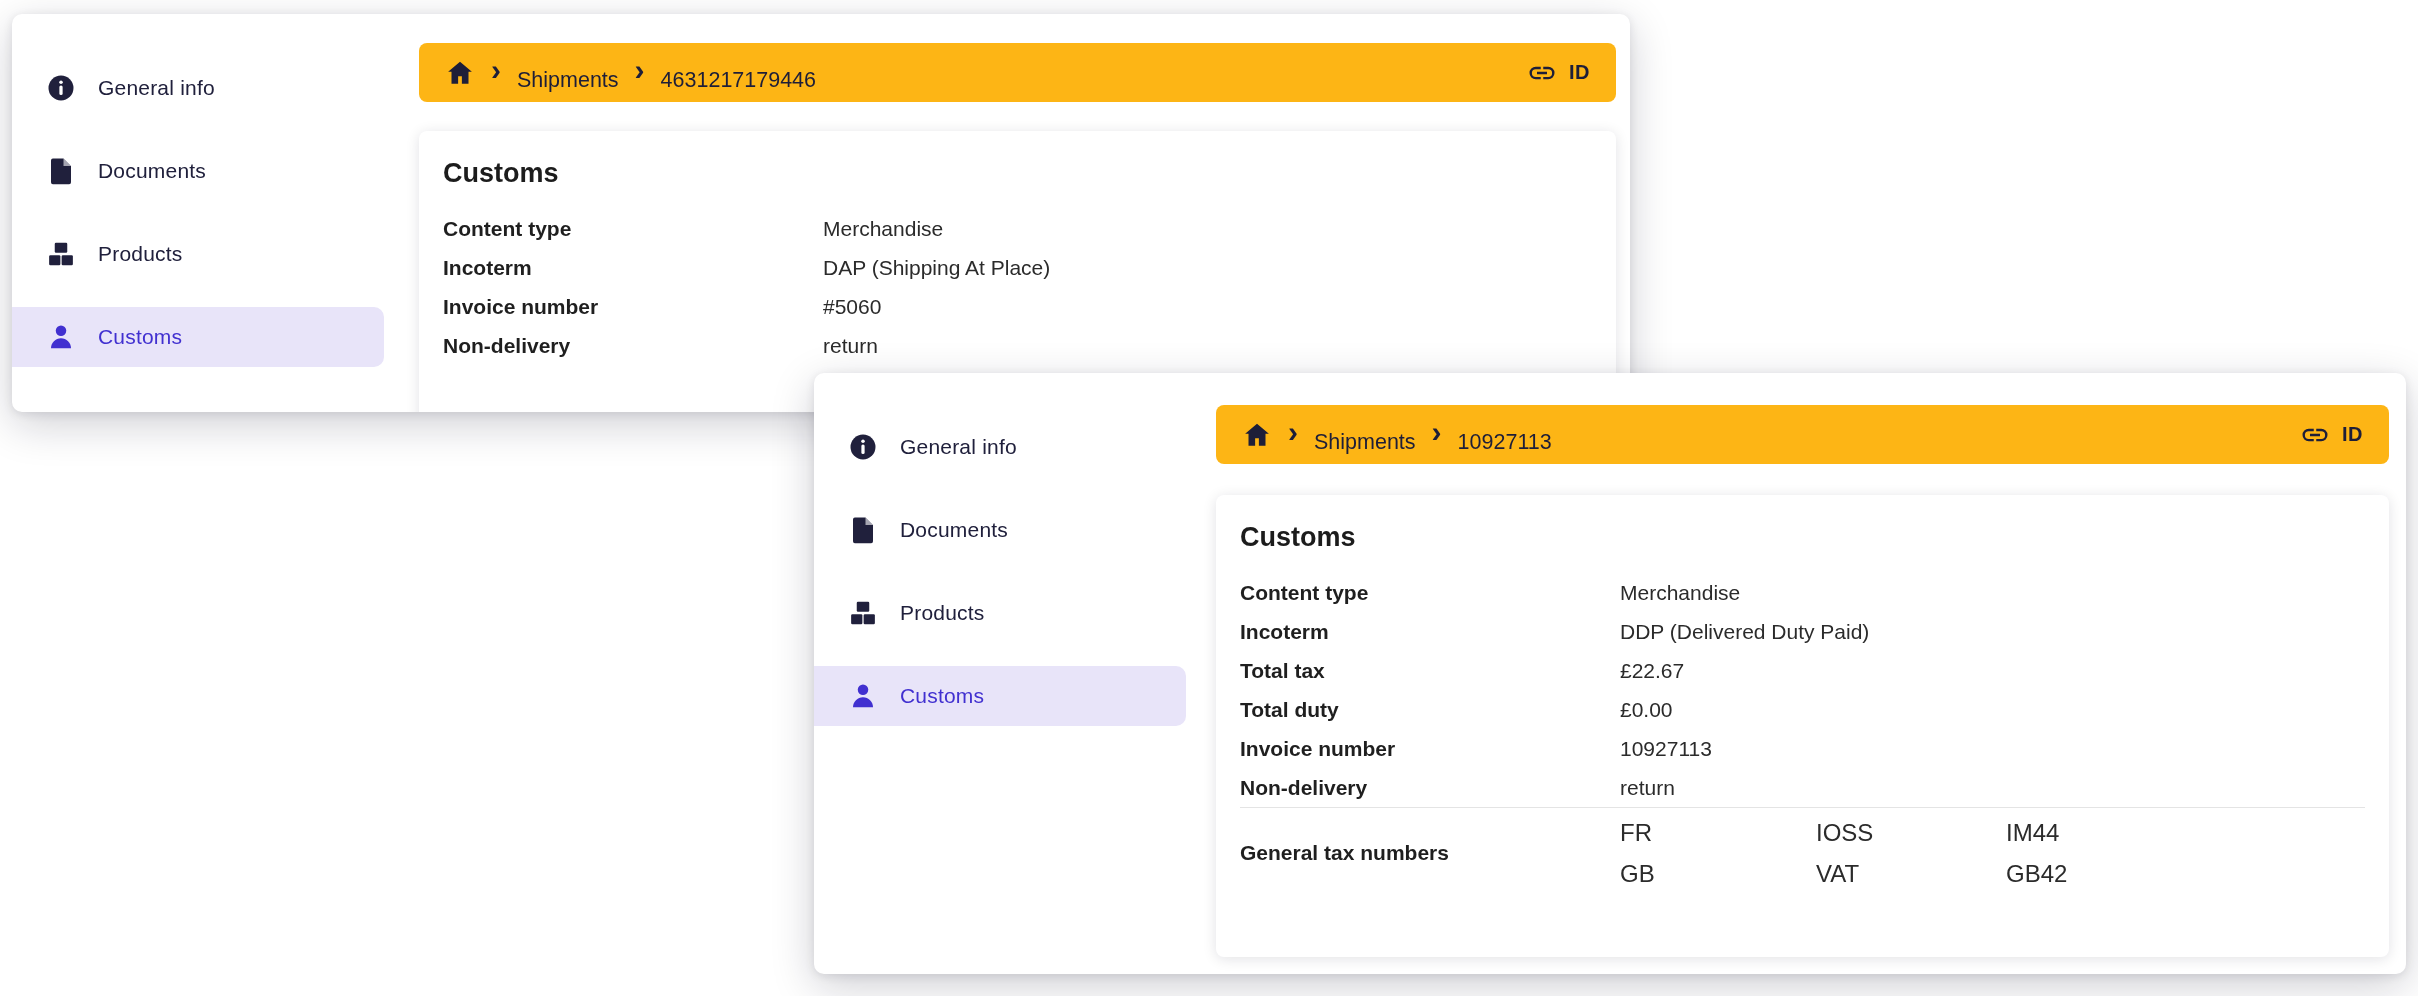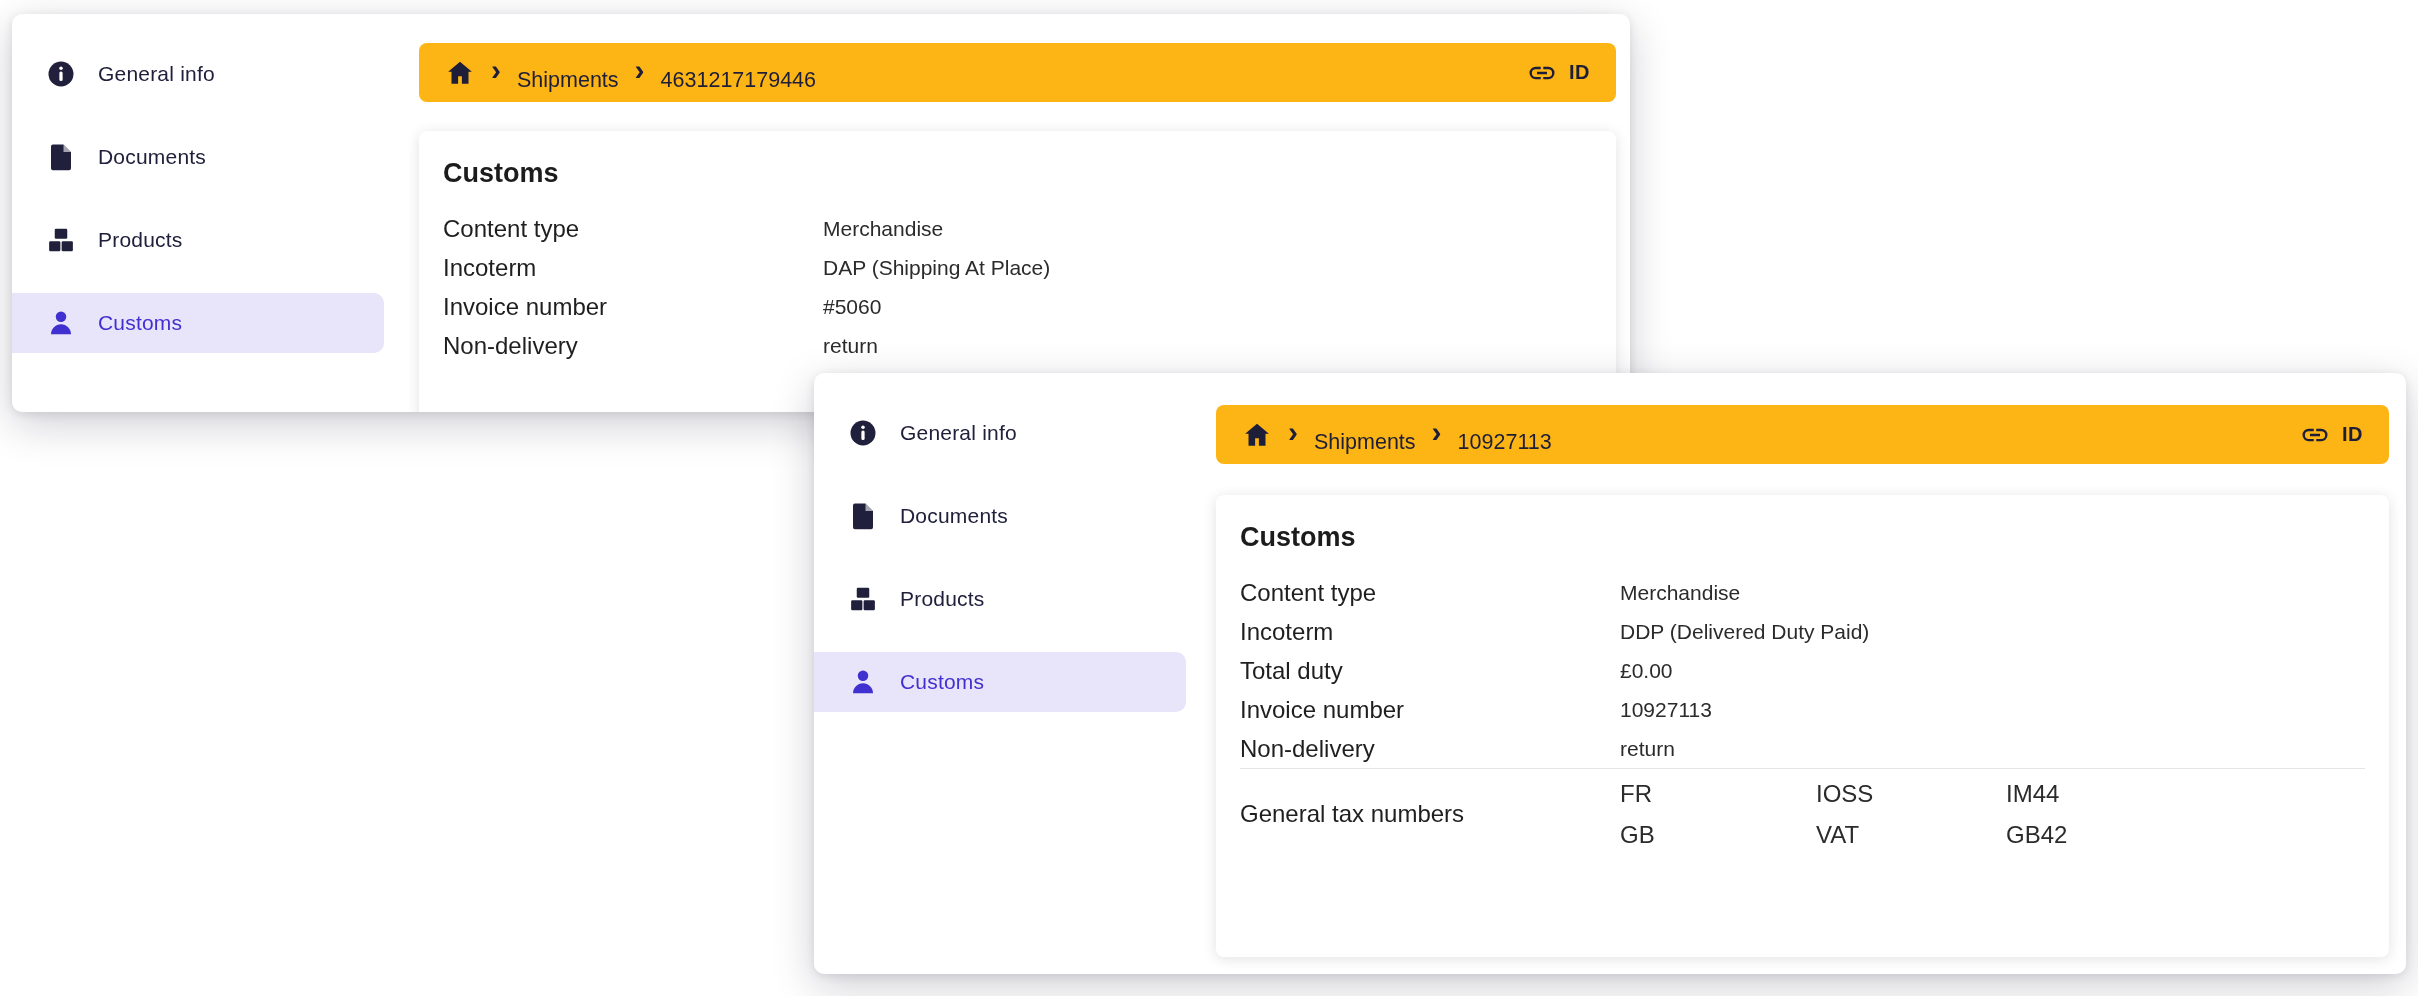--- a/index.html
+++ b/index.html
@@ -6,21 +6,21 @@
   html, body { width: 2418px; height: 996px; background: #ffffff; font-family: "Liberation Sans", sans-serif; color: #1f1f1f; }
   .stage { position: relative; width: 2418px; height: 996px; overflow: hidden; background: #ffffff; }
 
   .window { position: absolute; background: #ffffff; border-radius: 10px;
             box-shadow: 0 12px 44px rgba(15,15,40,.20), 0 2px 10px rgba(15,15,40,.10);
             overflow: hidden; }
   .w1 { left: 12px; top: 14px; width: 1618px; height: 398px; }
   .w2 { left: 814px; top: 373px; width: 1592px; height: 601px; }
 
   .sidebar { position: absolute; left: 0; top: 0; bottom: 0; width: 392px;
-             padding-top: 30px; display: flex; flex-direction: column; gap: 23px; }
+             padding-top: 44px; display: flex; flex-direction: column; gap: 23px; }
   .side-item { display: flex; align-items: center; gap: 22px; height: 60px; width: 372px;
                padding-left: 34px; border-radius: 0 10px 10px 0; cursor: pointer; color: #20203c; }
   .side-item .slabel { font-size: 21px; font-weight: 500; letter-spacing: .2px; }
   .side-item.selected { background: #e8e4f9; color: #4130d0; }
   .sicon { width: 30px; height: 30px; display: inline-flex; flex: none; }
   .sicon svg { width: 30px; height: 30px; }
 
   .topbar { position: absolute; background: #fdb515; border-radius: 8px; height: 59px;
             display: flex; align-items: center; padding: 0 26px; gap: 16px; color: #1e1e38; }
   .w1 .topbar { left: 407px; top: 29px; width: 1197px; }
@@ -32,21 +32,21 @@
   .top-actions { margin-left: auto; display: flex; align-items: center; gap: 12px; }
   .idglyph { font-size: 20px; font-weight: 800; letter-spacing: .5px; }
 
   .panel { position: absolute; background: #ffffff; border-radius: 8px;
            box-shadow: 0 2px 14px rgba(15,15,40,.12); padding: 23px 24px 29px 24px; }
   .w1 .panel { left: 407px; top: 117px; width: 1197px; height: 310px; }
   .w2 .panel { left: 402px; top: 122px; width: 1173px; height: 462px; }
   .panel h2 { font-size: 27px; font-weight: 700; line-height: 38px; margin-bottom: 17px; color: #1c1c1c; }
 
   .frow { display: flex; align-items: center; height: 39px; }
-  .flabel { width: 380px; flex: none; font-size: 24px; font-weight: 400; color: #1f1f1f; }
+  .flabel { width: 380px; flex: none; font-size: 21px; font-weight: 700; color: #1f1f1f; }
   .fvalue { font-size: 21px; color: #2b2b2b; }
 
   .tax-section { display: flex; border-top: 1px solid #e4e4e4; padding-top: 8px; }
   .tax-section .flabel { align-self: center; }
   .tax-grid { display: grid; grid-template-columns: 196px 190px auto; row-gap: 8px;
               font-size: 24px; color: #2b2b2b; }
   .tax-grid span { height: 33px; display: flex; align-items: center; }
 </style>
 </head>
 <body>
@@ -202,20 +202,24 @@
 
     <section class="panel">
       <h2>Customs</h2>
       <div class="frow">
         <span class="flabel">Content type</span>
         <span class="fvalue">Merchandise</span>
       </div>
       <div class="frow">
         <span class="flabel">Incoterm</span>
         <span class="fvalue">DDP (Delivered Duty Paid)</span>
+      </div>
+      <div class="frow">
+        <span class="flabel">Total tax</span>
+        <span class="fvalue">£22.67</span>
       </div>
       <div class="frow">
         <span class="flabel">Total duty</span>
         <span class="fvalue">£0.00</span>
       </div>
       <div class="frow">
         <span class="flabel">Invoice number</span>
         <span class="fvalue">10927113</span>
       </div>
       <div class="frow">

